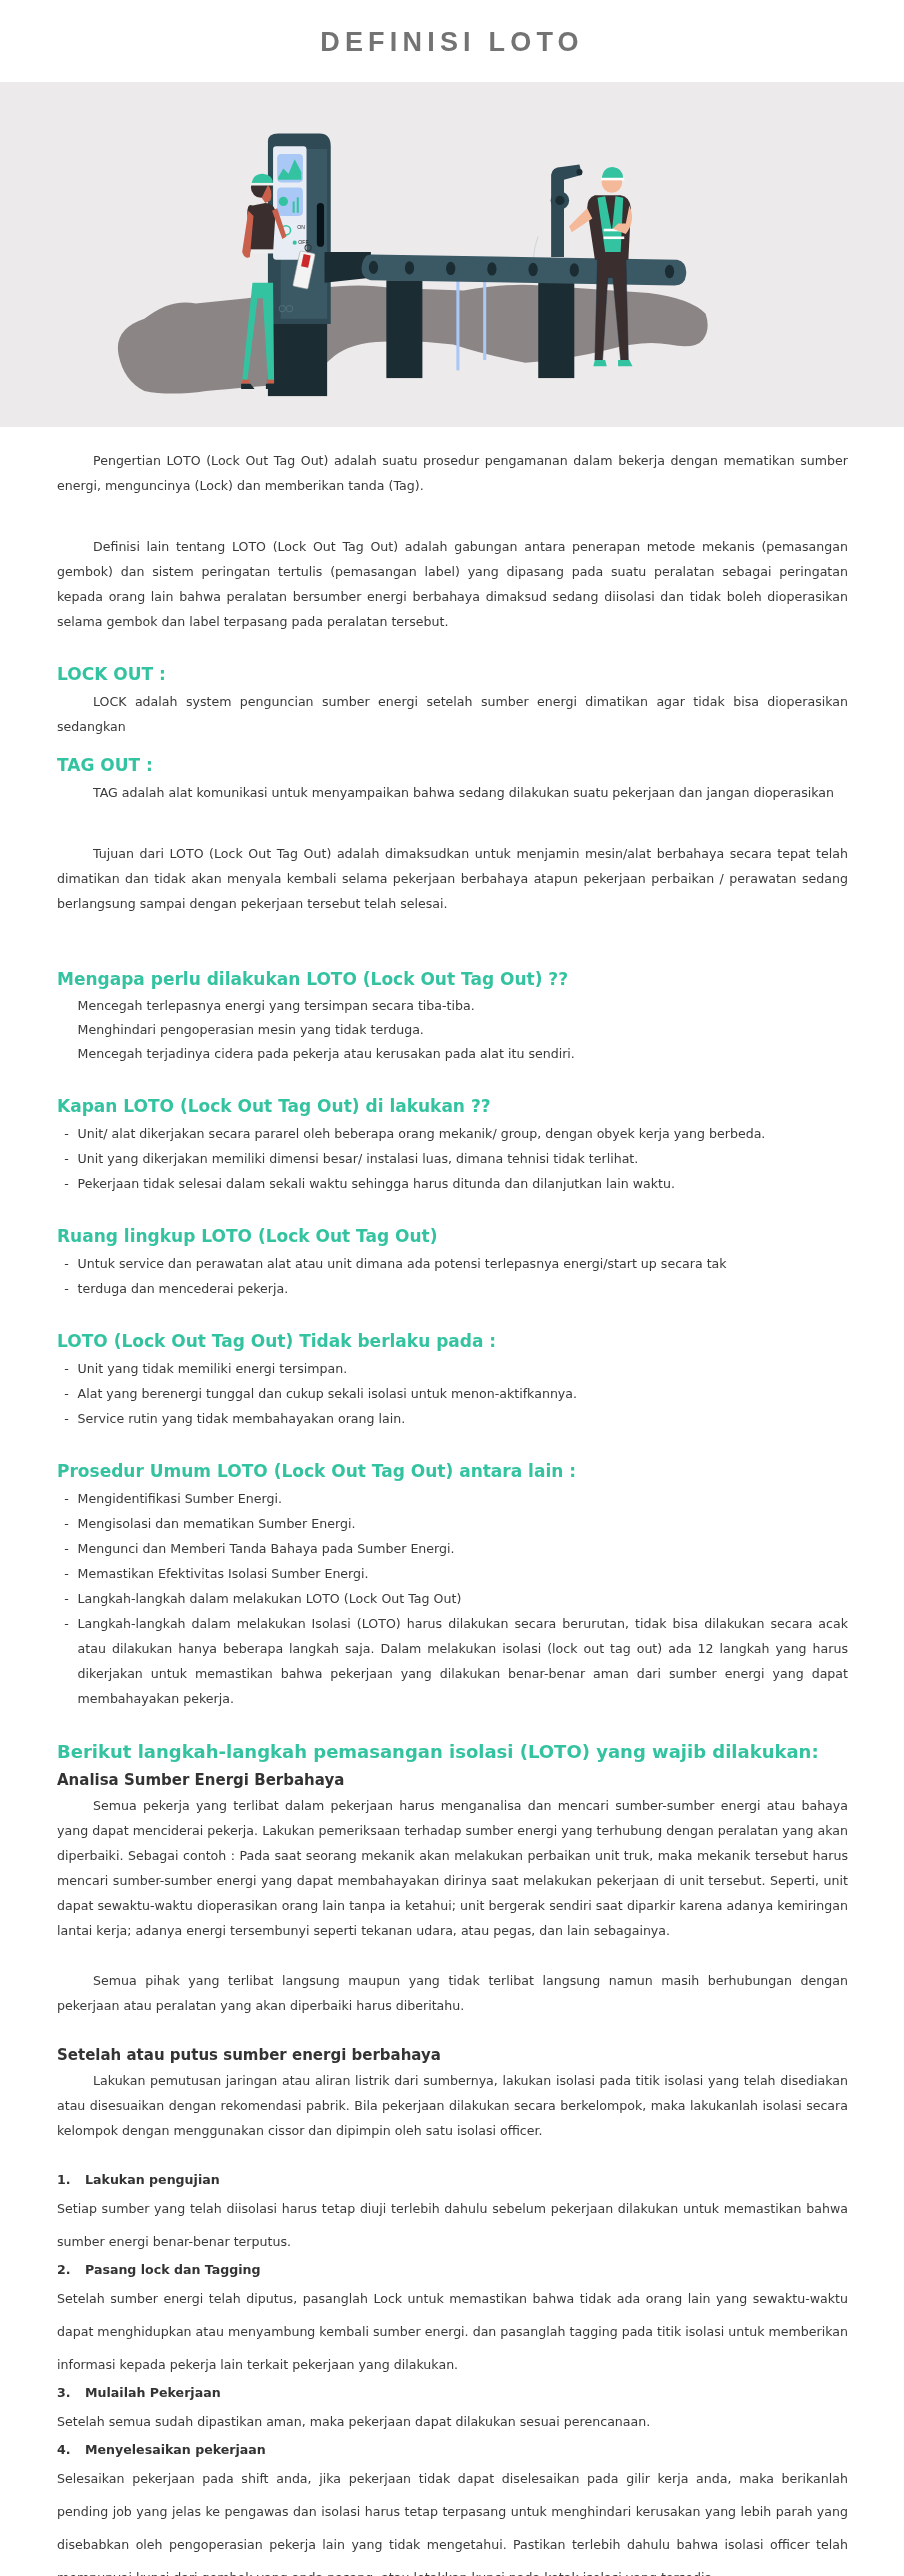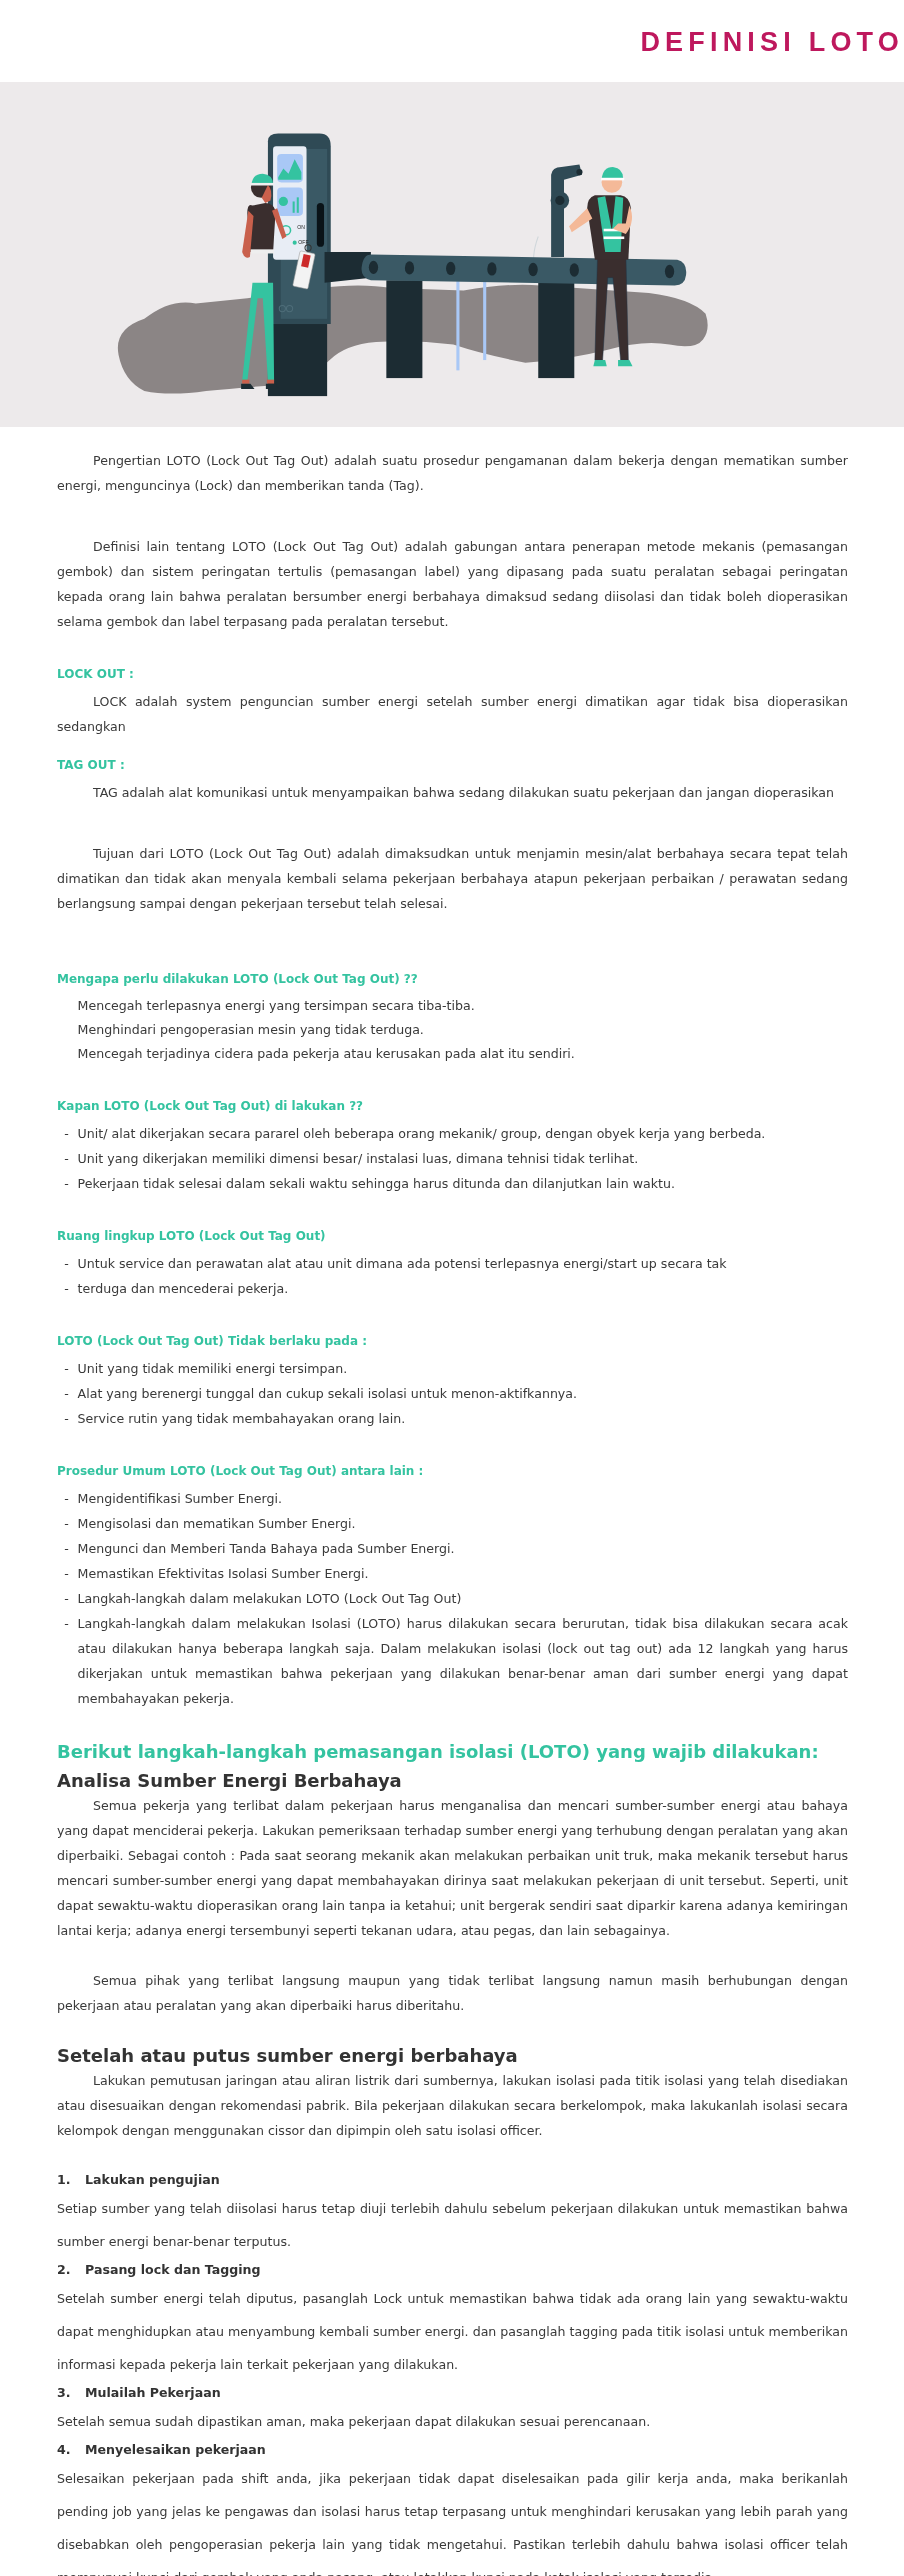--- a/index.html
+++ b/index.html
@@ -7,26 +7,26 @@
   body {
     width: 904px;
     min-height: 2956px;
     font-family: "DejaVu Sans", "Liberation Sans", sans-serif;
     color: #333333;
     position: relative;
   }
   .page-title {
     position: absolute;
     top: 27px; left: 0; width: 904px;
-    text-align: right;
+    text-align: center;
     font-family: "Liberation Sans", sans-serif;
     font-weight: 700;
     font-size: 27px;
     letter-spacing: 5.2px;
-    color: #be185d;
+    color: #737373;
   }
   .hero {
     position: absolute;
     top: 82px; left: 0;
     width: 904px; height: 345px;
     background: #edeaeb;
   }
   .hero svg { display: block; }
 
   .content {
@@ -42,21 +42,21 @@
     text-align: justify;
     text-indent: 36px;
   }
   .gap-s { height: 11.3px; }
   .gap-m { height: 25px; }
   .gap-l { height: 36px; }
 
   .h2 {
     color: #34c3a0;
     font-weight: 700;
-    font-size: 12px;
+    font-size: 17px;
     line-height: 30px;
   }
   .h2.big { font-size: 18px; line-height: 32px; }
 
   .plain-list .li {
     padding-left: 20.6px;
     line-height: 24px;
   }
 
   .dash-list .li {
@@ -66,21 +66,21 @@
     text-align: justify;
   }
   .dash-list .li .dash {
     position: absolute;
     left: 7.2px;
     top: 0;
   }
 
   .subhead {
     font-weight: 700;
-    font-size: 18px;
+    font-size: 15px;
     line-height: 25px;
     color: #333;
   }
 
   .step-title {
     font-weight: 700;
     line-height: 24px;
     color: #333;
   }
   .step-title .num {

